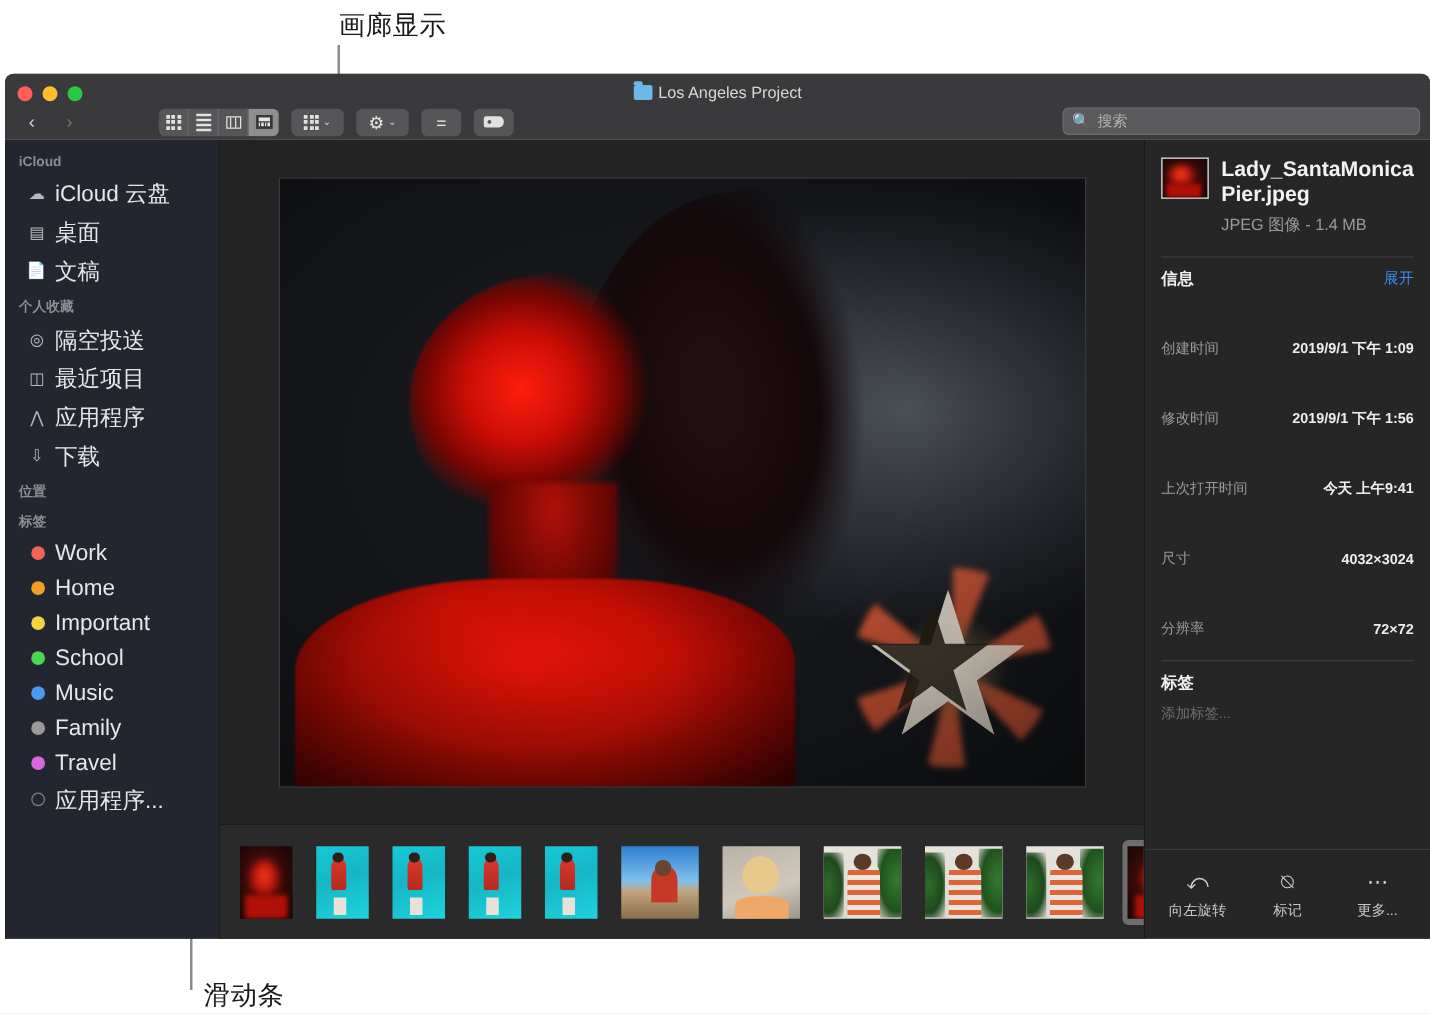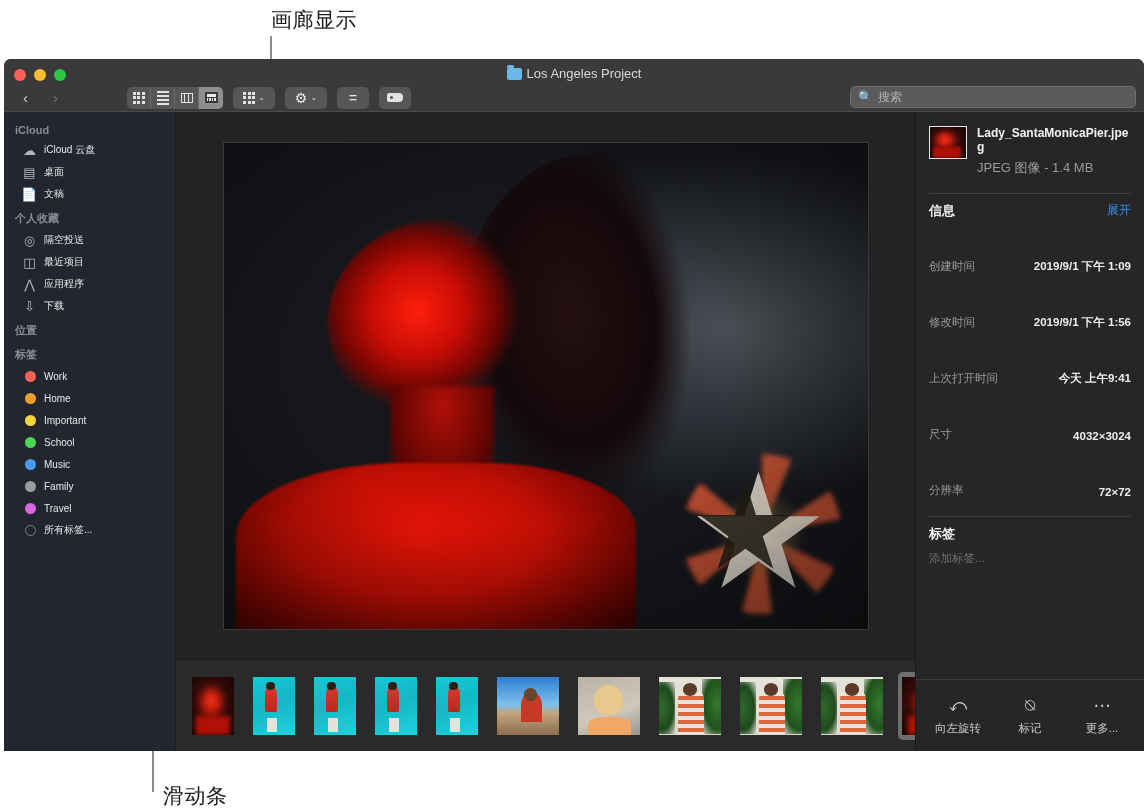--- a/index.html
+++ b/index.html
@@ -172,21 +172,21 @@
     color: #8a8d94;
     font-size: 11px;
     padding: 6px 0 3px 11px;
     font-weight: bold;
   }
   .sb-item {
     display: flex; align-items: center; gap: 7px;
     padding: 3.5px 0 3.5px 18px;
     color: #e6e7ea;
   }
-  .sb-item .lbl { font-size: 10px; text-align: right; }
+  .sb-item .lbl { font-size: 18px; text-align: right; }
   .sb-ico { width: 15px; height: 15px; display: flex; align-items: center; justify-content: center; color: #b4b7be; font-size: 13px; }
   .dot { width: 11px; height: 11px; border-radius: 50%; display: inline-block; margin-left: 2px; }
   .dot.hollow { background: transparent; border: 1.5px solid #7d7f86; }
 
   
   #content { flex: 1; position: relative; background: #232323; display: flex; flex-direction: column; min-width: 0; }
   #preview-area { flex: 1; position: relative; display: flex; align-items: center; justify-content: center; }
 
   #hero {
     width: 644px; height: 486px;
@@ -374,21 +374,21 @@
     width: 56%; height: 54%;
     background: radial-gradient(ellipse at 50% 45%, #ff3b1e 0%, #9c1007 65%, rgba(40,4,2,0) 100%);
     border-radius: 50%; filter: blur(2px);
   }
   .file-thumb:after {
     content: ""; position: absolute; left: 8%; bottom: 0;
     width: 78%; height: 34%; background: #b01006; filter: blur(1.5px);
   }
   .file-meta { min-width: 0; flex: 1; }
   .file-name {
-    color: #f2f2f2; font-size: 12px; font-weight: bold;
+    color: #f2f2f2; font-size: 17px; font-weight: bold;
     line-height: 1.2; word-break: break-all;
   }
   .file-sub { color: #9a9a9a; font-size: 13px; margin-top: 4px; }
 
   .hr { height: 1px; background: #3d3d3d; margin: 16px 0 0 0; }
 
   .sec-head {
     display: flex; align-items: flex-start; justify-content: space-between;
     margin-top: 8px; margin-bottom: 5px;
   }
@@ -597,21 +597,21 @@
         <div class="sb-item">
           <span class="sb-ico">
               <i class="dot" style="background:#d968e0"></i>
             </span>
           <span class="lbl">Travel</span>
         </div>
         <div class="sb-item">
           <span class="sb-ico">
               <i class="dot hollow"></i>
             </span>
-          <span class="lbl">所有标签...</span>
+          <span class="lbl">应用程序...</span>
         </div>
       </div>
 
       <div id="content">
 
         <div id="preview-area">
           <div id="hero">
             <div class="sky"></div>
             <div class="hair"></div>
             <div class="face"></div>

